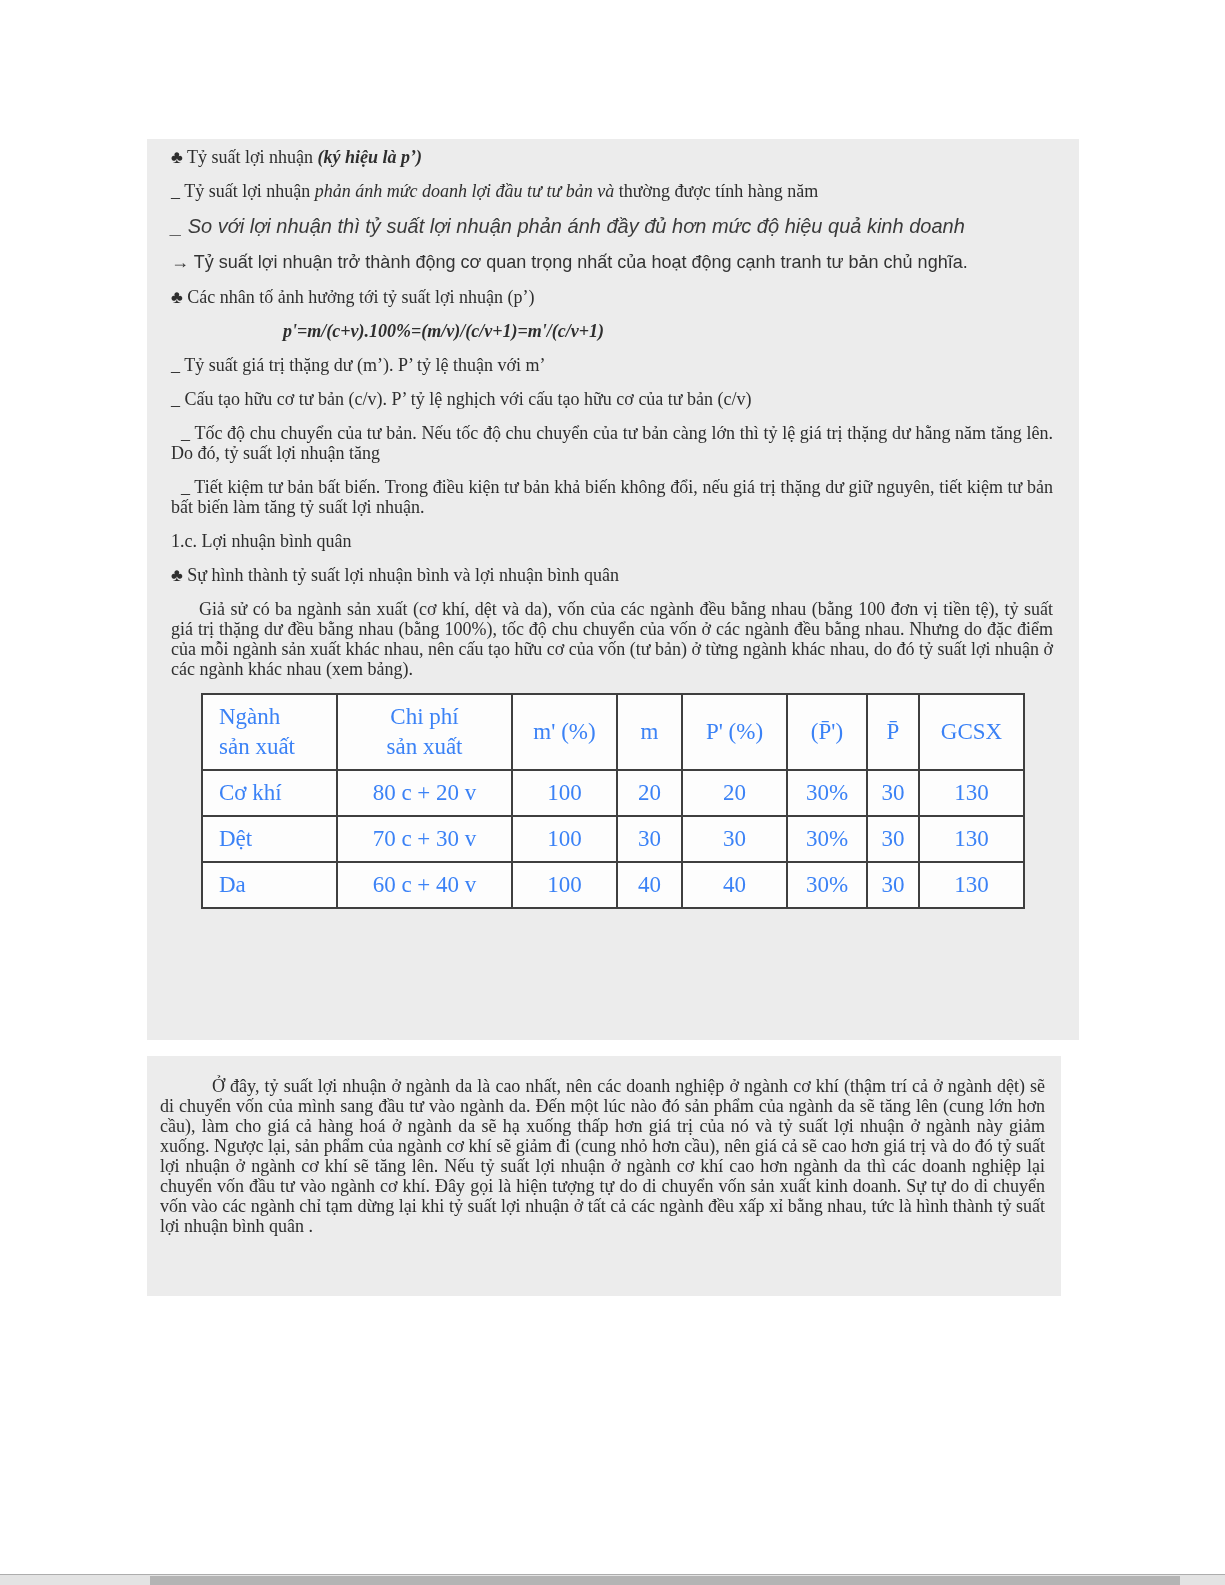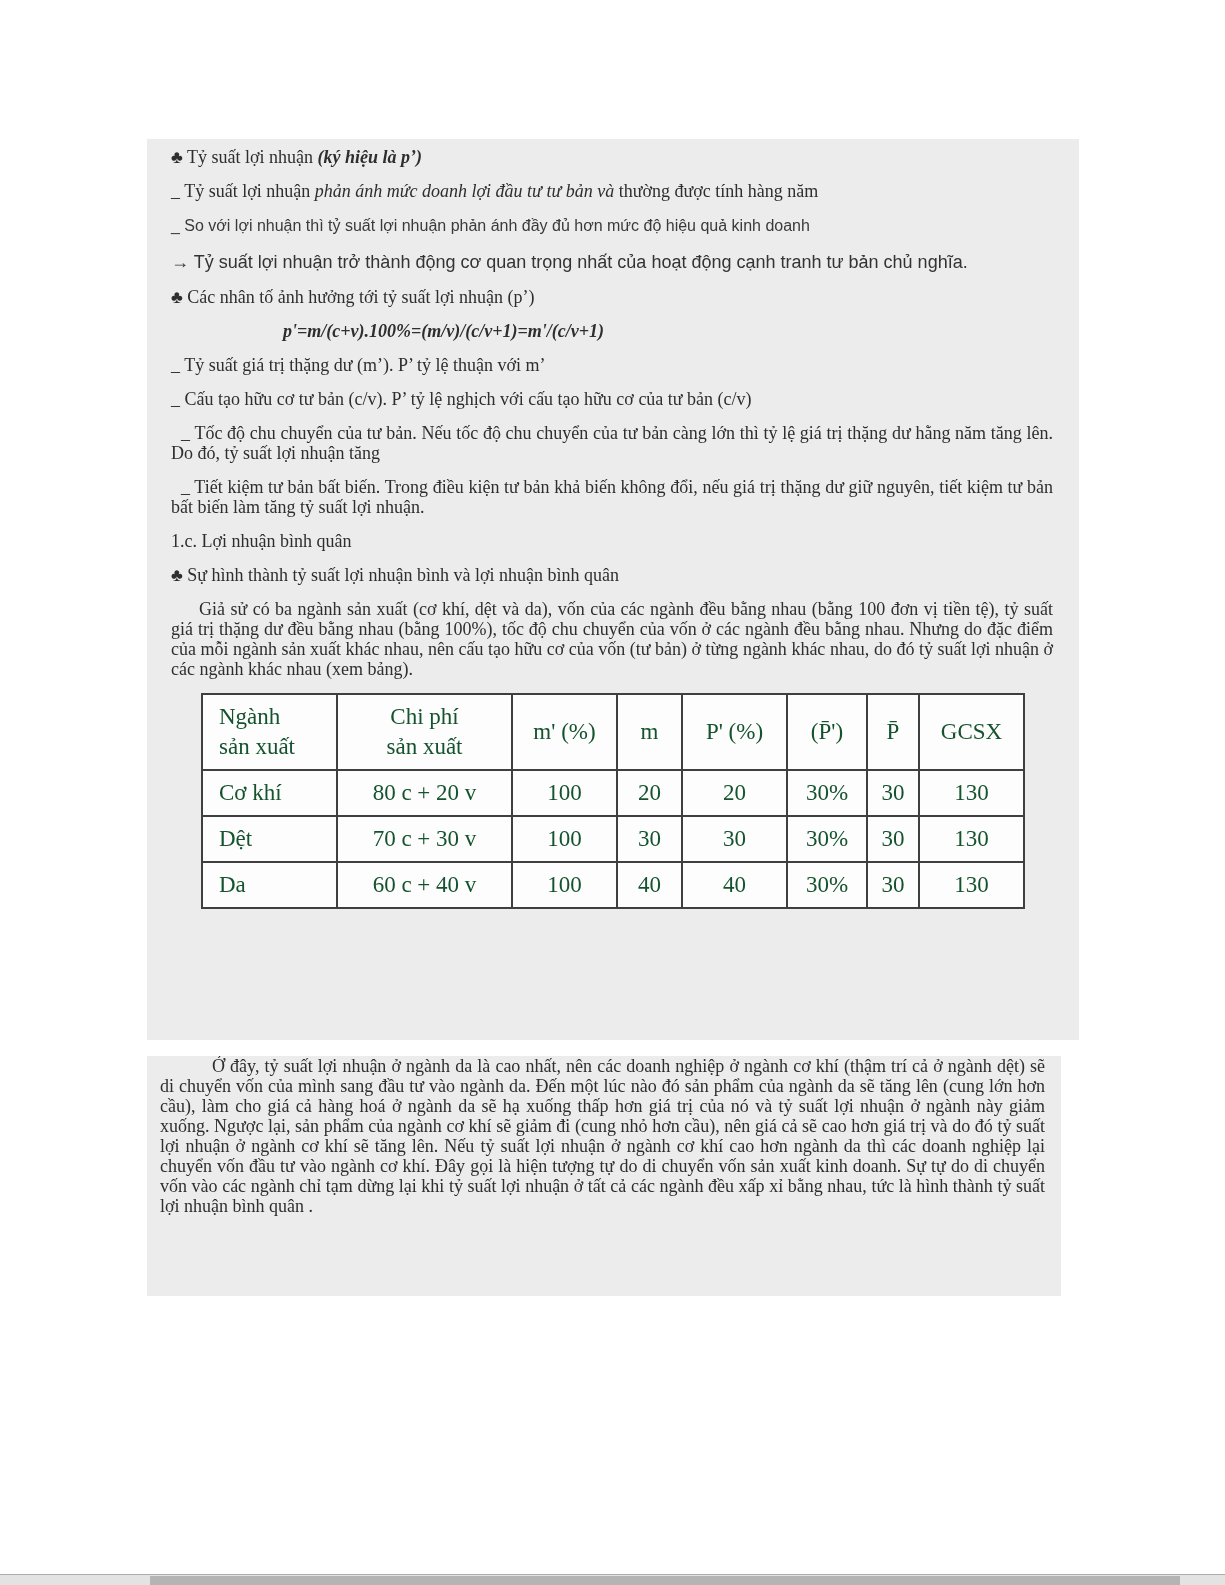--- a/index.html
+++ b/index.html
@@ -4,36 +4,36 @@
 <style>
   * { margin:0; padding:0; box-sizing:border-box; }
   html, body { background:#ffffff; }
   .page {
     position:relative; width:1225px; height:1585px;
     background:#ffffff; overflow:hidden;
     font-family:"Liberation Serif", serif;
   }
   .gray-block { position:absolute; background:#ececec; color:#2e2e2e; }
   #block1 { left:147px; top:139px; width:932px; height:901px; padding:8px 26px 0 24px; overflow:hidden; }
-  #block2 { left:147px; top:1056px; width:914px; height:240px; padding:0 16px 0 13px; overflow:hidden; }
+  #block2 { left:147px; top:1056px; width:914px; height:240px; padding:20px 16px 0 13px; overflow:hidden; }
 
   p { margin:0 0 14px; text-align:justify; color:#2e2e2e; font-size:18px; line-height:20px; }
   .i  { font-style:italic; }
   .bi { font-style:italic; font-weight:bold; }
   .indent10 { text-indent:10px; }
   .indent28 { text-indent:28px; }
   .indent52 { text-indent:52px; }
 
-  p.sans-italic { font-family:"Liberation Sans", sans-serif; font-size:16px; line-height:22px; color:#3a3a3a; }
+  p.sans-italic { font-family:"Liberation Sans", sans-serif; font-style:italic; font-size:20px; line-height:22px; color:#3a3a3a; }
   p.sans { font-family:"Liberation Sans", sans-serif; font-size:18px; line-height:22px; color:#333333; }
 
   .formula-inline { display:inline-block; margin-left:140px; }
   p.formula-line { margin-left:112px; text-align:left; }
 
-  table { border-collapse:collapse; margin:4px 0 0 30px; background:#fdfdfd; color:#14532d; font-size:23px; table-layout:fixed; }
+  table { border-collapse:collapse; margin:4px 0 0 30px; background:#fdfdfd; color:#3b82f6; font-size:23px; table-layout:fixed; }
   th, td { border:2px solid #3f3f3f; text-align:center; vertical-align:middle; font-weight:normal; }
   th { white-space:pre-line; line-height:1.3; }
   th.c1, td.c1 { text-align:left; padding-left:16px; }
   tr.hdr { height:76px; }
   tr.row { height:46px; }
 
   #hscroll { position:absolute; left:0; bottom:0; width:1225px; height:11px; background:#e3e3e3; border-top:1px solid #adadad; }
   #hscroll .thumb { position:absolute; left:150px; top:1px; height:9px; width:1030px; background:#b4b4b4; }
 </style>
 </head>

